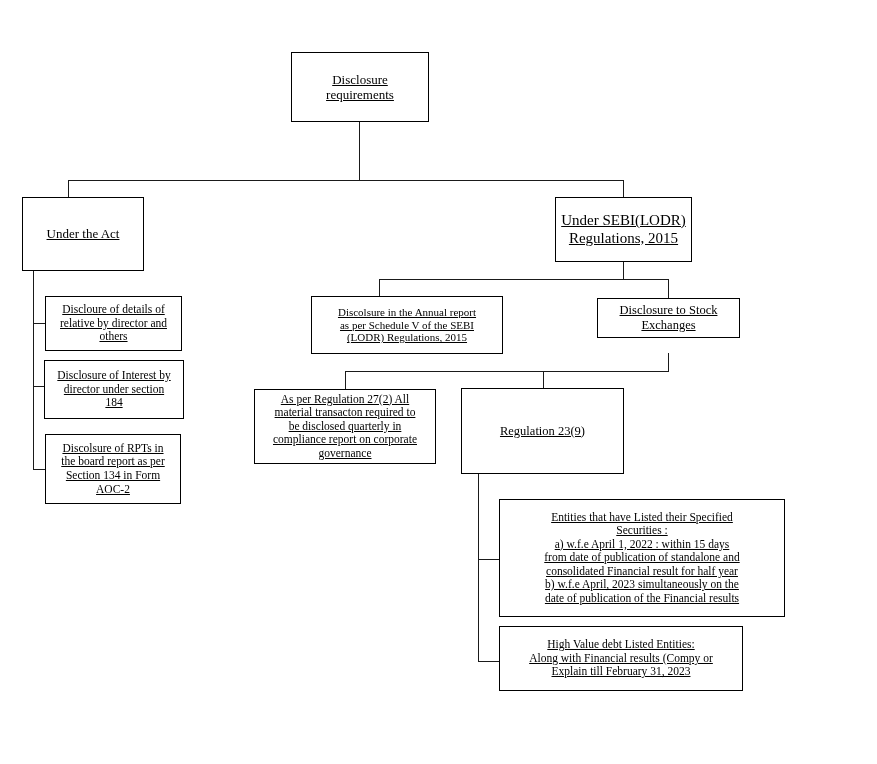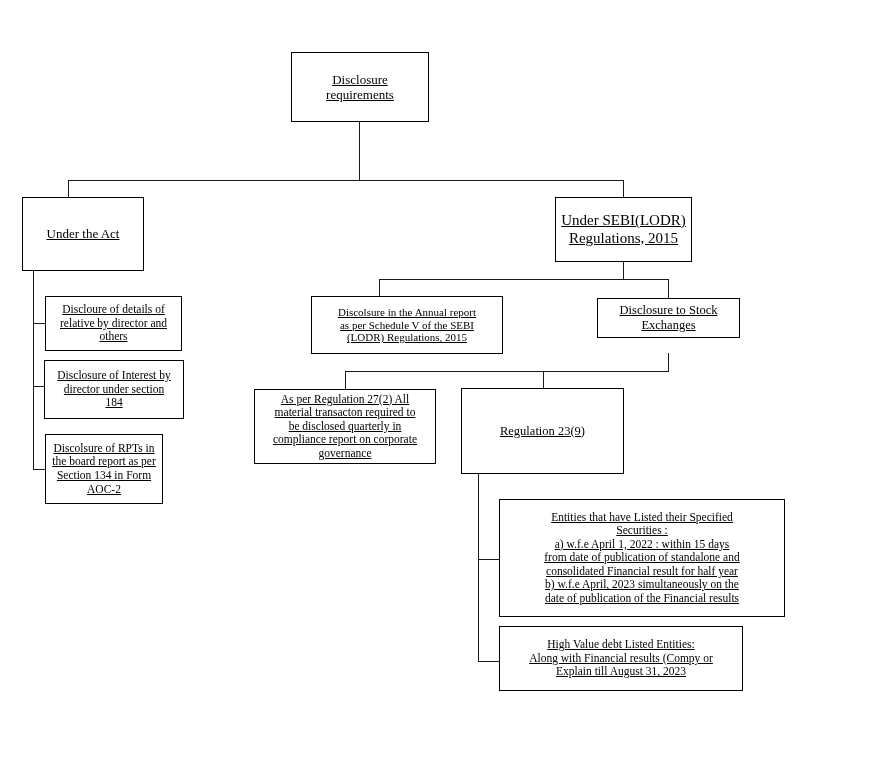--- a/index.html
+++ b/index.html
@@ -47,21 +47,21 @@
   .ln.h { height: 1px; }
   .ln.v { width: 1px; }
 
   
   #n-root      { left: 291px; top: 52px;  width: 138px; height: 70px;  font-size: 13px; }
   #n-act       { left: 22px;  top: 197px; width: 122px; height: 74px;  font-size: 13px; justify-content: center; }
   #n-sebi      { left: 555px; top: 197px; width: 137px; height: 65px;  font-size: 15px; align-items: center; }
 
   #n-rel       { left: 45px;  top: 296px; width: 137px; height: 55px;  font-size: 11.5px; }
   #n-int       { left: 44px;  top: 360px; width: 140px; height: 59px;  font-size: 11.5px; }
-  #n-rpt       { left: 45px;  top: 434px; width: 118px; height: 70px;  font-size: 11.5px; }
+  #n-rpt       { left: 45px;  top: 434px; width: 136px; height: 70px;  font-size: 11.5px; }
 
   #n-annual    { left: 283px; top: 296px; width: 192px; height: 58px;  font-size: 11px; margin-left: 28px; }
   #n-stock     { left: 597px; top: 298px; width: 143px; height: 40px;  font-size: 12.5px; }
 
   #n-reg27     { left: 254px; top: 389px; width: 182px; height: 75px;  font-size: 11.5px; }
   #n-reg23     { left: 461px; top: 388px; width: 163px; height: 86px;  font-size: 12.5px; align-items: center; }
 
   #n-entities  { left: 499px; top: 499px; width: 286px; height: 118px; font-size: 11.5px; }
   #n-hvdle     { left: 499px; top: 626px; width: 244px; height: 65px;  font-size: 11.5px; }
 </style>
@@ -159,16 +159,16 @@
  a) w.f.e April 1, 2022 : within 15 days
 from date of publication of standalone and
 consolidated  Financial result for half year
 b) w.f.e April, 2023  simultaneously on the
 date of publication of the Financial  results</span>
   </div>
 
   <div class="node" id="n-hvdle">
     <span class="label">High  Value  debt Listed Entities:
 Along with Financial results (Compy or
-Explain  till August 31, 2023</span>
+Explain  till February 31, 2023</span>
   </div>
 
 </div>
 
 </body></html>

